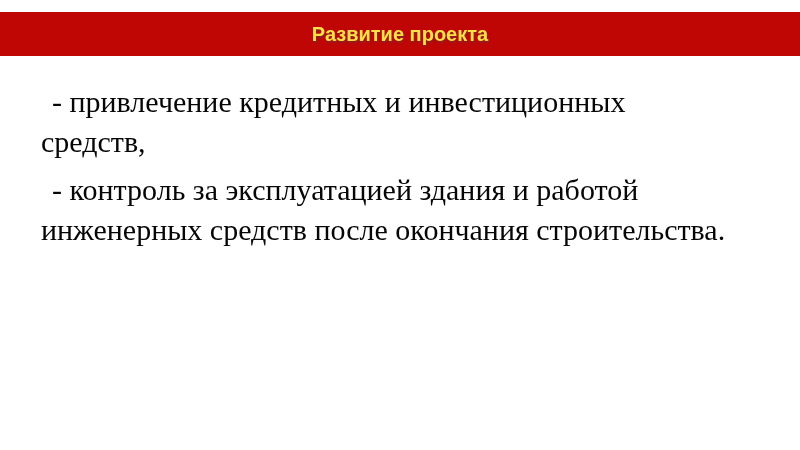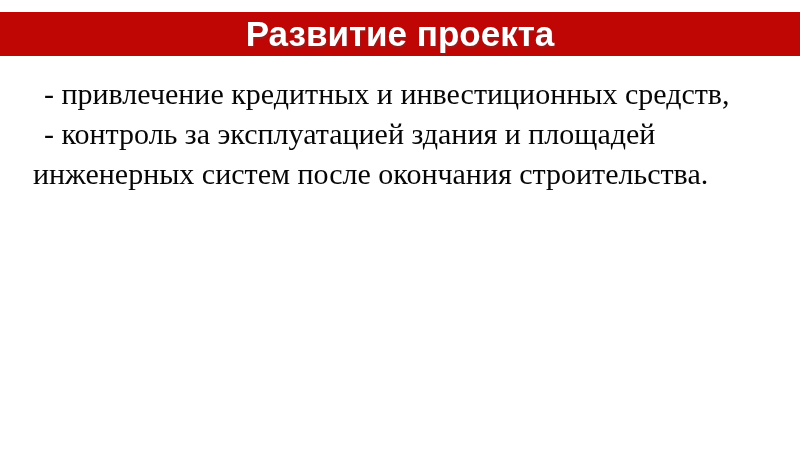--- a/index.html
+++ b/index.html
@@ -26,49 +26,49 @@
     width: 800px;
     height: 44px;
     background: #c00505;
     display: flex;
     align-items: center;
     justify-content: center;
   }
   .title-text {
     font-family: "Liberation Sans", sans-serif;
     font-weight: bold;
-    font-size: 35px;
-    color: #ffffff;
+    font-size: 20px;
+    color: #fde047;
     letter-spacing: 0px;
     text-shadow: 1px 1.5px 2px rgba(70, 70, 70, 0.45);
     white-space: nowrap;
   }
   .body-block {
     position: absolute;
     left: 33px;
     top: 74px;
     width: 712px;
     color: #060606;
     font-size: 30px;
     line-height: 40px;
   }
   .body-item {
-    margin: 0;
+    margin: 8px;
     padding: 0;
     text-indent: 11px;
     text-align: left;
   }
 </style>
 </head>
 <body>
 
 <div class="slide">
 
   <div class="title-band">
     <span class="title-text">Развитие проекта</span>
   </div>
 
   <div class="body-block">
     <p class="body-item">- привлечение кредитных и инвестиционных средств,</p>
-    <p class="body-item">- контроль за эксплуатацией здания и площадей инженерных систем после окончания строительства.</p>
+    <p class="body-item">- контроль за эксплуатацией здания и работой инженерных средств после окончания строительства.</p>
   </div>
 
 </div>
 
 </body></html>

